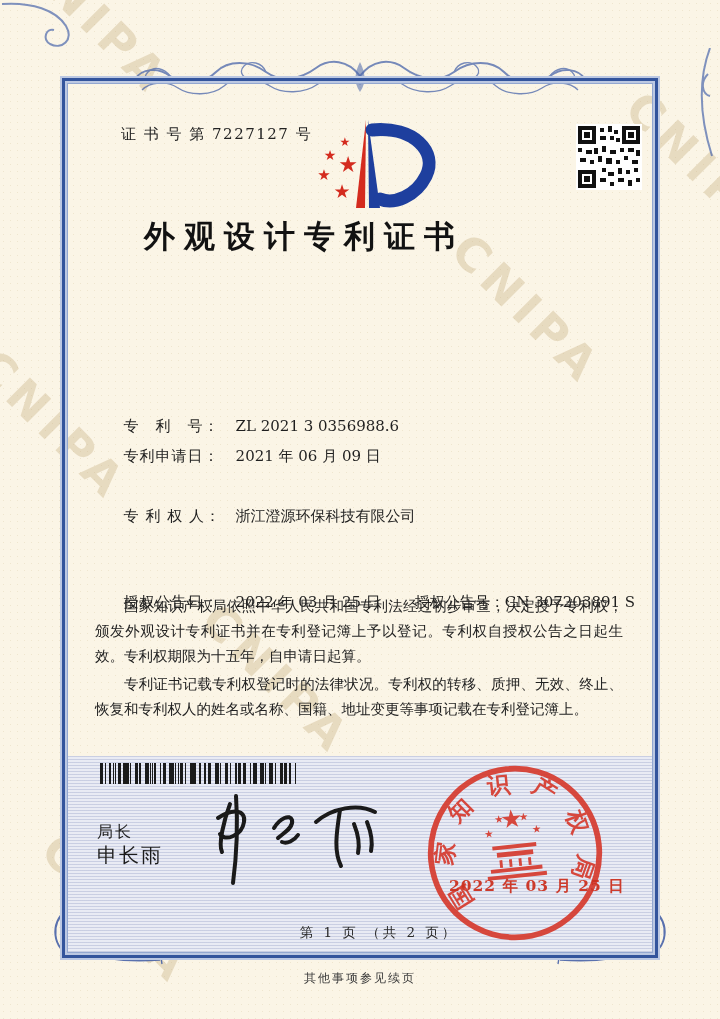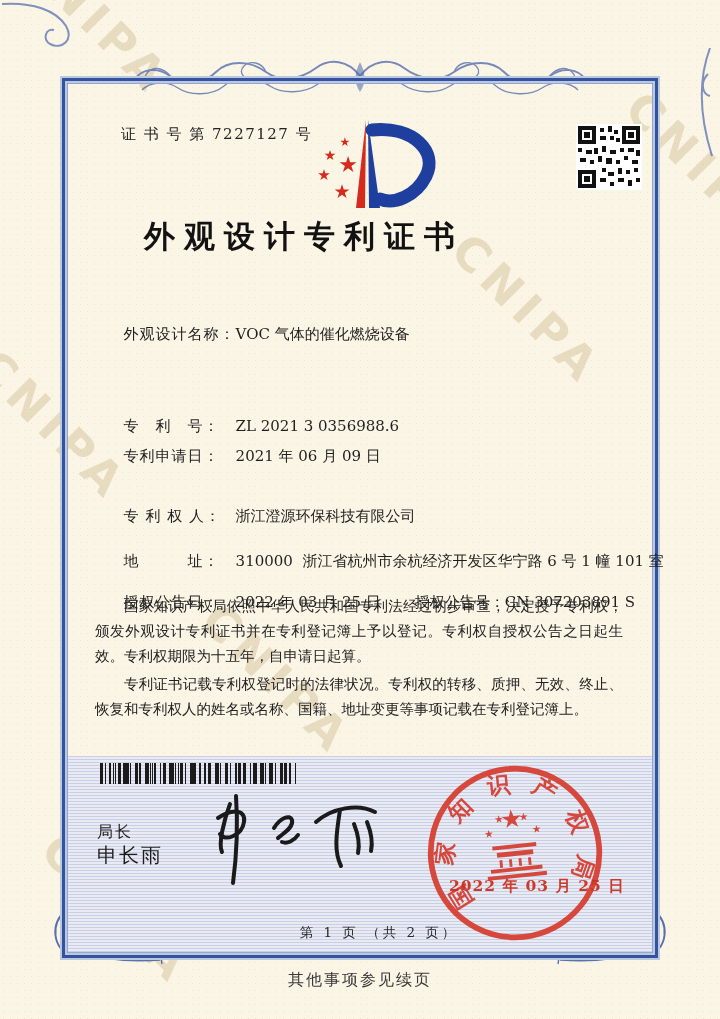--- a/index.html
+++ b/index.html
@@ -70,21 +70,21 @@
     position:absolute;left:449px;top:876px;width:180px;
     font-size:15.5px;font-weight:bold;letter-spacing:1px;
     color:rgba(203,48,32,.95);white-space:pre;
   }
   .page-info{
     position:absolute;left:62px;top:924px;width:634px;text-align:center;
     font-size:13.5px;letter-spacing:3px;color:#2a2a2a;white-space:pre;
   }
   .cont-note{
     position:absolute;left:0;top:970px;width:720px;text-align:center;
-    font-size:16px;letter-spacing:2px;color:#3a3a3a;
+    font-size:12px;letter-spacing:2px;color:#3a3a3a;
   }
 </style>
 </head>
 <body>
 
 <div class="page">
 
   <div class="wm" style="left:0px;top:-8px;">CNIPA</div>
   <div class="wm" style="left:-42px;top:398px;">CNIPA</div>
   <div class="wm" style="left:432px;top:282px;">CNIPA</div>
@@ -190,34 +190,28 @@
         <rect x="12" y="27" width="3" height="2"></rect>
           <rect x="17" y="29" width="2" height="2"></rect>
           <rect x="21" y="27" width="3" height="2"></rect>
         <rect x="26" y="28" width="2" height="3"></rect>
           <rect x="30" y="27" width="2" height="2"></rect>
       </g>
     </svg>
 
     <div class="title">外观设计专利证书</div>
 
-    <div class="field-row" style="top:298px">
-      <span class="flabel">外观设计名称：</span><span class="fvalue">VOC 气体的催化燃烧设备</span>
-    </div>
     <div class="field-row" style="top:390px">
       <span class="flabel">专　利　号：</span><span class="fvalue">ZL 2021 3 0356988.6</span>
     </div>
     <div class="field-row" style="top:420px">
       <span class="flabel">专利申请日：</span><span class="fvalue">2021 年 06 月 09 日</span>
     </div>
     <div class="field-row" style="top:480px">
       <span class="flabel">专 利 权 人：</span><span class="fvalue">浙江澄源环保科技有限公司</span>
-    </div>
-    <div class="field-row" style="top:525px">
-      <span class="flabel">地　　　址：</span><span class="fvalue">310000  浙江省杭州市余杭经济开发区华宁路 6 号 1 幢 101 室</span>
     </div>
     <div class="field-row" style="top:566px">
       <span class="flabel">授权公告日：</span><span class="fvalue">2022 年 03 月 25 日</span><span class="fvalue fpair2">授权公告号：</span><span class="fvalue">CN 307203891 S</span>
     </div>
 
     <div class="paras">
       <p>国家知识产权局依照中华人民共和国专利法经过初步审查，决定授予专利权，颁发外观设计专利证书并在专利登记簿上予以登记。专利权自授权公告之日起生效。专利权期限为十五年，自申请日起算。</p>
       <p>专利证书记载专利权登记时的法律状况。专利权的转移、质押、无效、终止、恢复和专利权人的姓名或名称、国籍、地址变更等事项记载在专利登记簿上。</p>
     </div>
 

